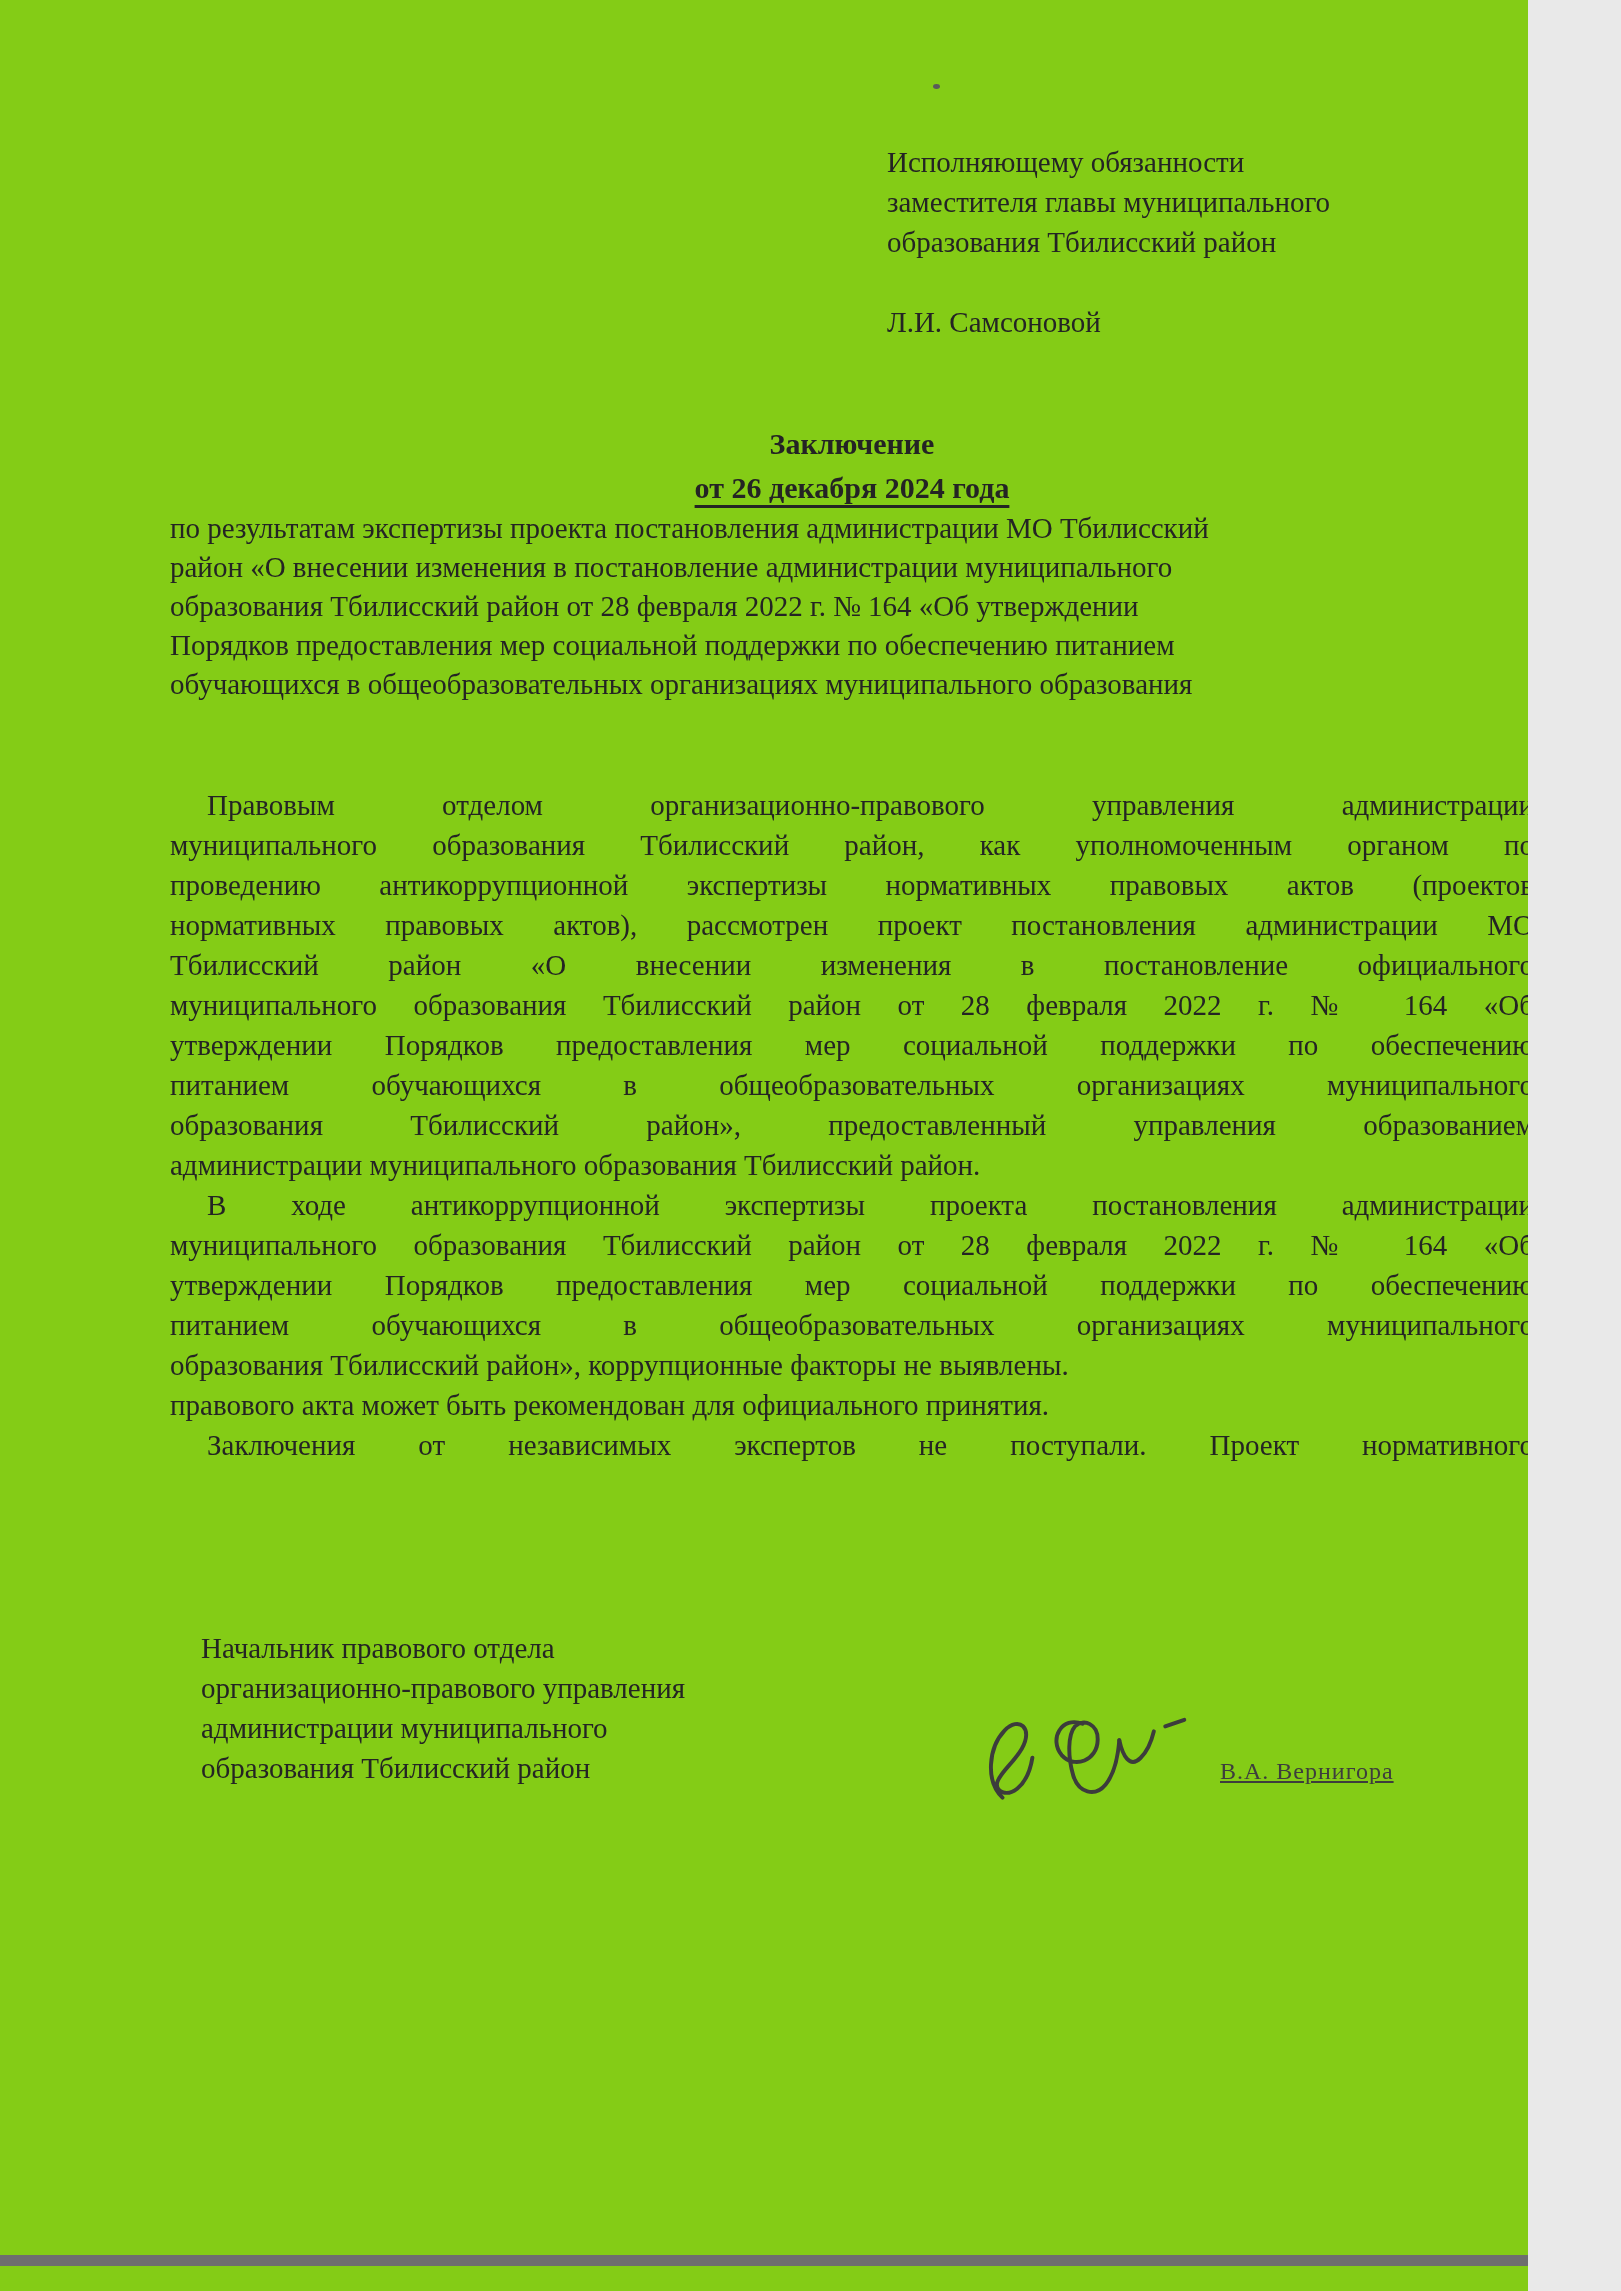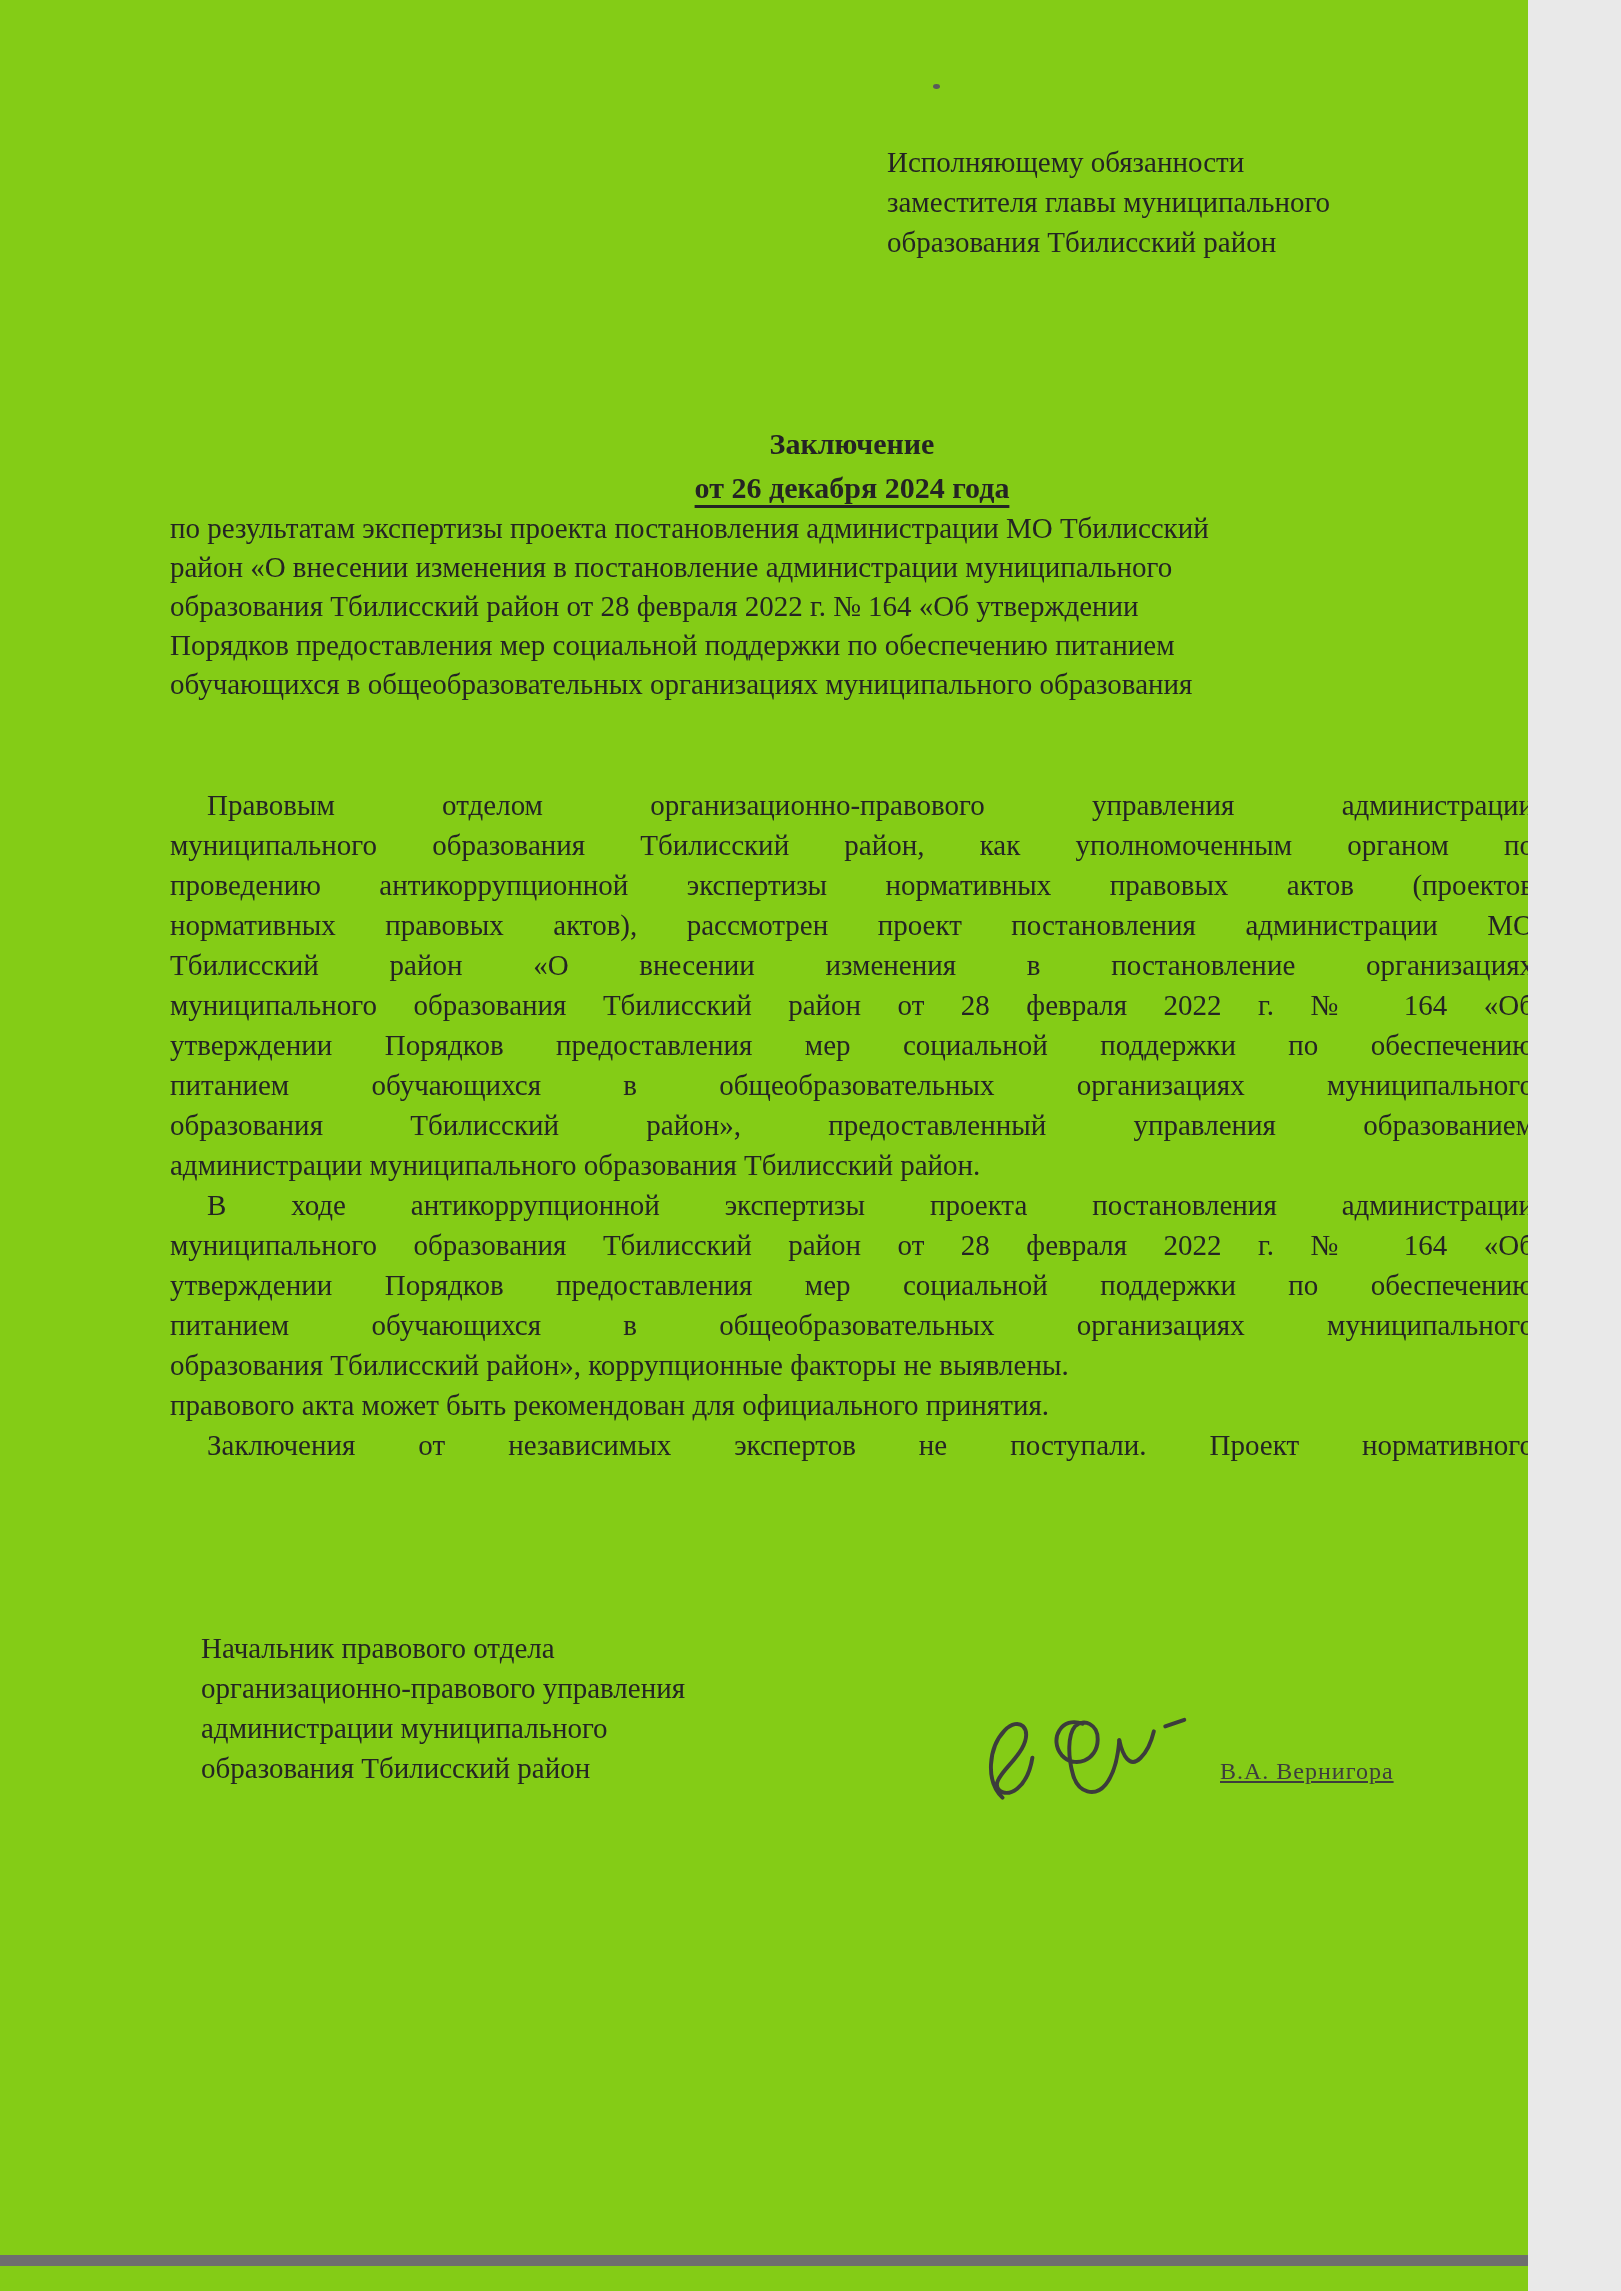--- a/index.html
+++ b/index.html
@@ -83,20 +83,21 @@
 <body>
 
 <div class="page">
 
   <div class="speck"></div>
 
   <div class="addressee">
     <div>Исполняющему обязанности</div>
     <div>заместителя главы муниципального</div>
     <div>образования Тбилисский район</div>
+    <div class="addressee-name">Л.И. Самсоновой</div>
   </div>
 
   <div class="title-block">
     <div>Заключение</div>
     <div><span class="title-date">от 26 декабря 2024 года</span></div>
   </div>
 
   <div class="subject">
     <div>по результатам экспертизы проекта постановления администрации МО Тбилисский</div>
     <div>район «О внесении изменения в постановление администрации муниципального</div>
@@ -104,21 +105,21 @@
     <div>Порядков предоставления мер социальной поддержки по обеспечению питанием</div>
     <div>обучающихся в общеобразовательных организациях муниципального образования</div>
   </div>
 
   <div class="body-text">
     <div>
       <div class="body-line indent">Правовым отделом организационно-правового управления администрации</div>
       <div class="body-line">муниципального образования Тбилисский район, как уполномоченным органом по</div>
       <div class="body-line">проведению антикоррупционной экспертизы нормативных правовых актов (проектов</div>
       <div class="body-line">нормативных правовых актов), рассмотрен проект постановления администрации МО</div>
-      <div class="body-line">Тбилисский район «О внесении изменения в постановление организациях</div>
+      <div class="body-line">Тбилисский район «О внесении изменения в постановление официального</div>
       <div class="body-line">муниципального образования Тбилисский район от 28 февраля 2022 г. № 164 «Об</div>
       <div class="body-line">утверждении Порядков предоставления мер социальной поддержки по обеспечению</div>
       <div class="body-line">питанием обучающихся в общеобразовательных организациях муниципального</div>
       <div class="body-line">образования Тбилисский район», предоставленный управления образованием</div>
       <div class="body-line last">администрации муниципального образования Тбилисский район.</div>
     </div>
     <div>
       <div class="body-line indent">В ходе антикоррупционной экспертизы проекта постановления администрации</div>
       <div class="body-line">муниципального образования Тбилисский район от 28 февраля 2022 г. № 164 «Об</div>
       <div class="body-line">утверждении Порядков предоставления мер социальной поддержки по обеспечению</div>

